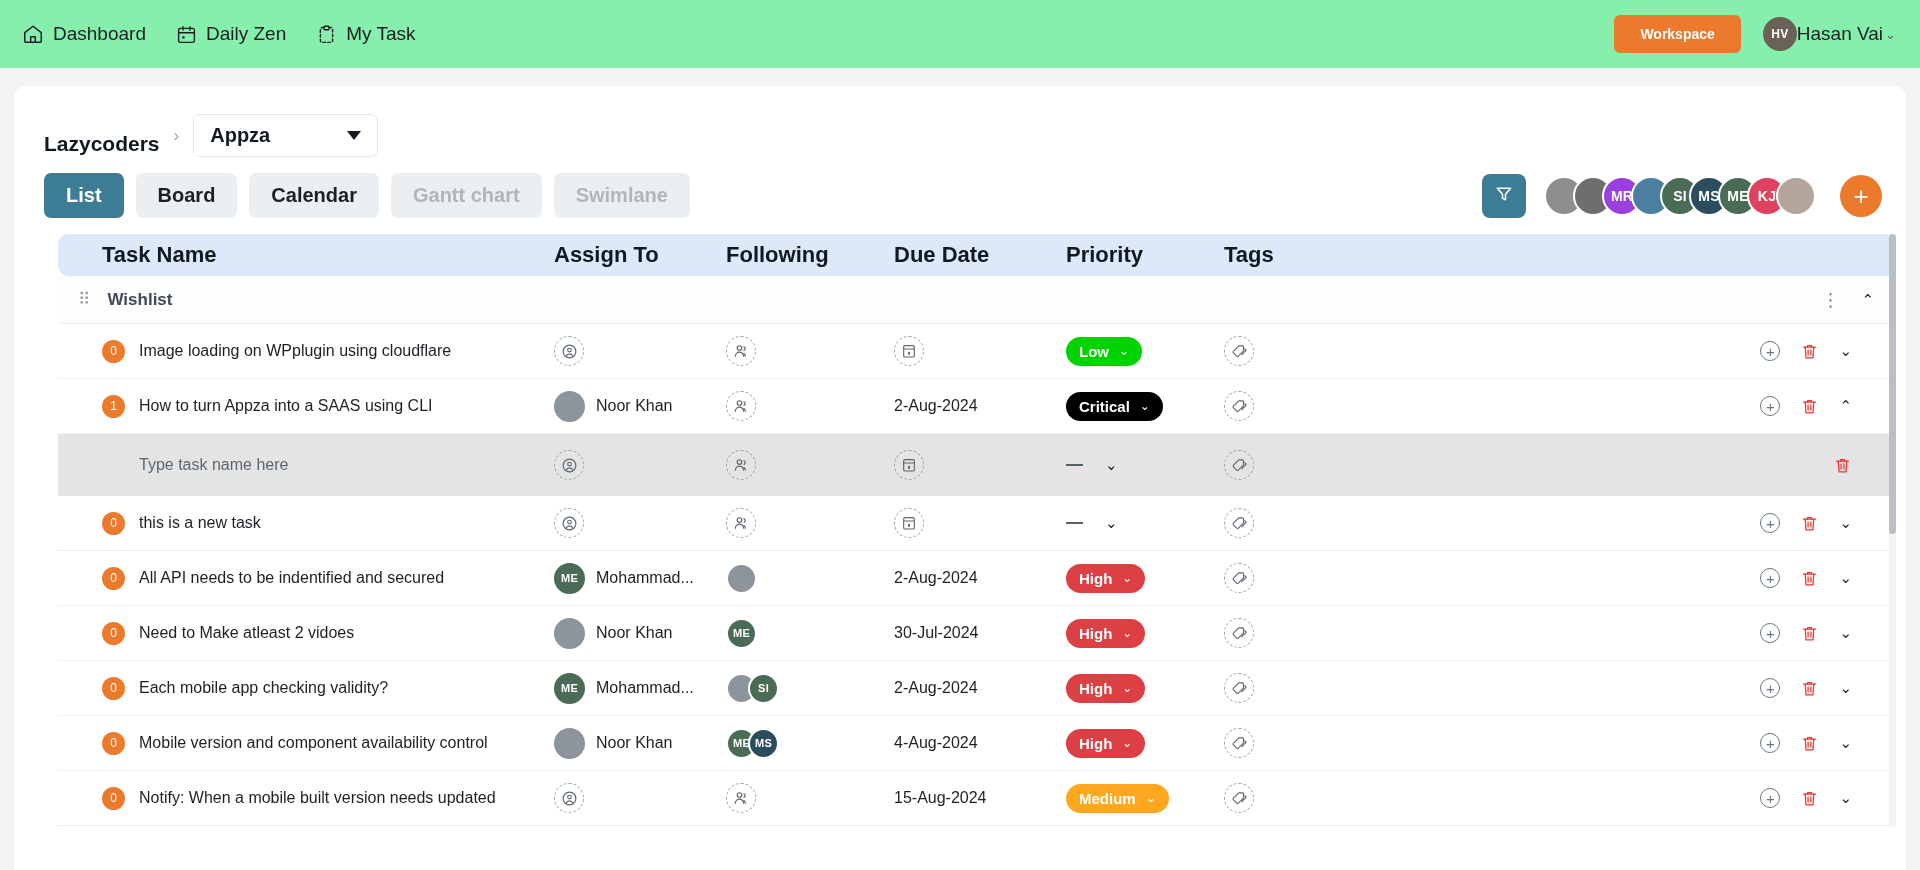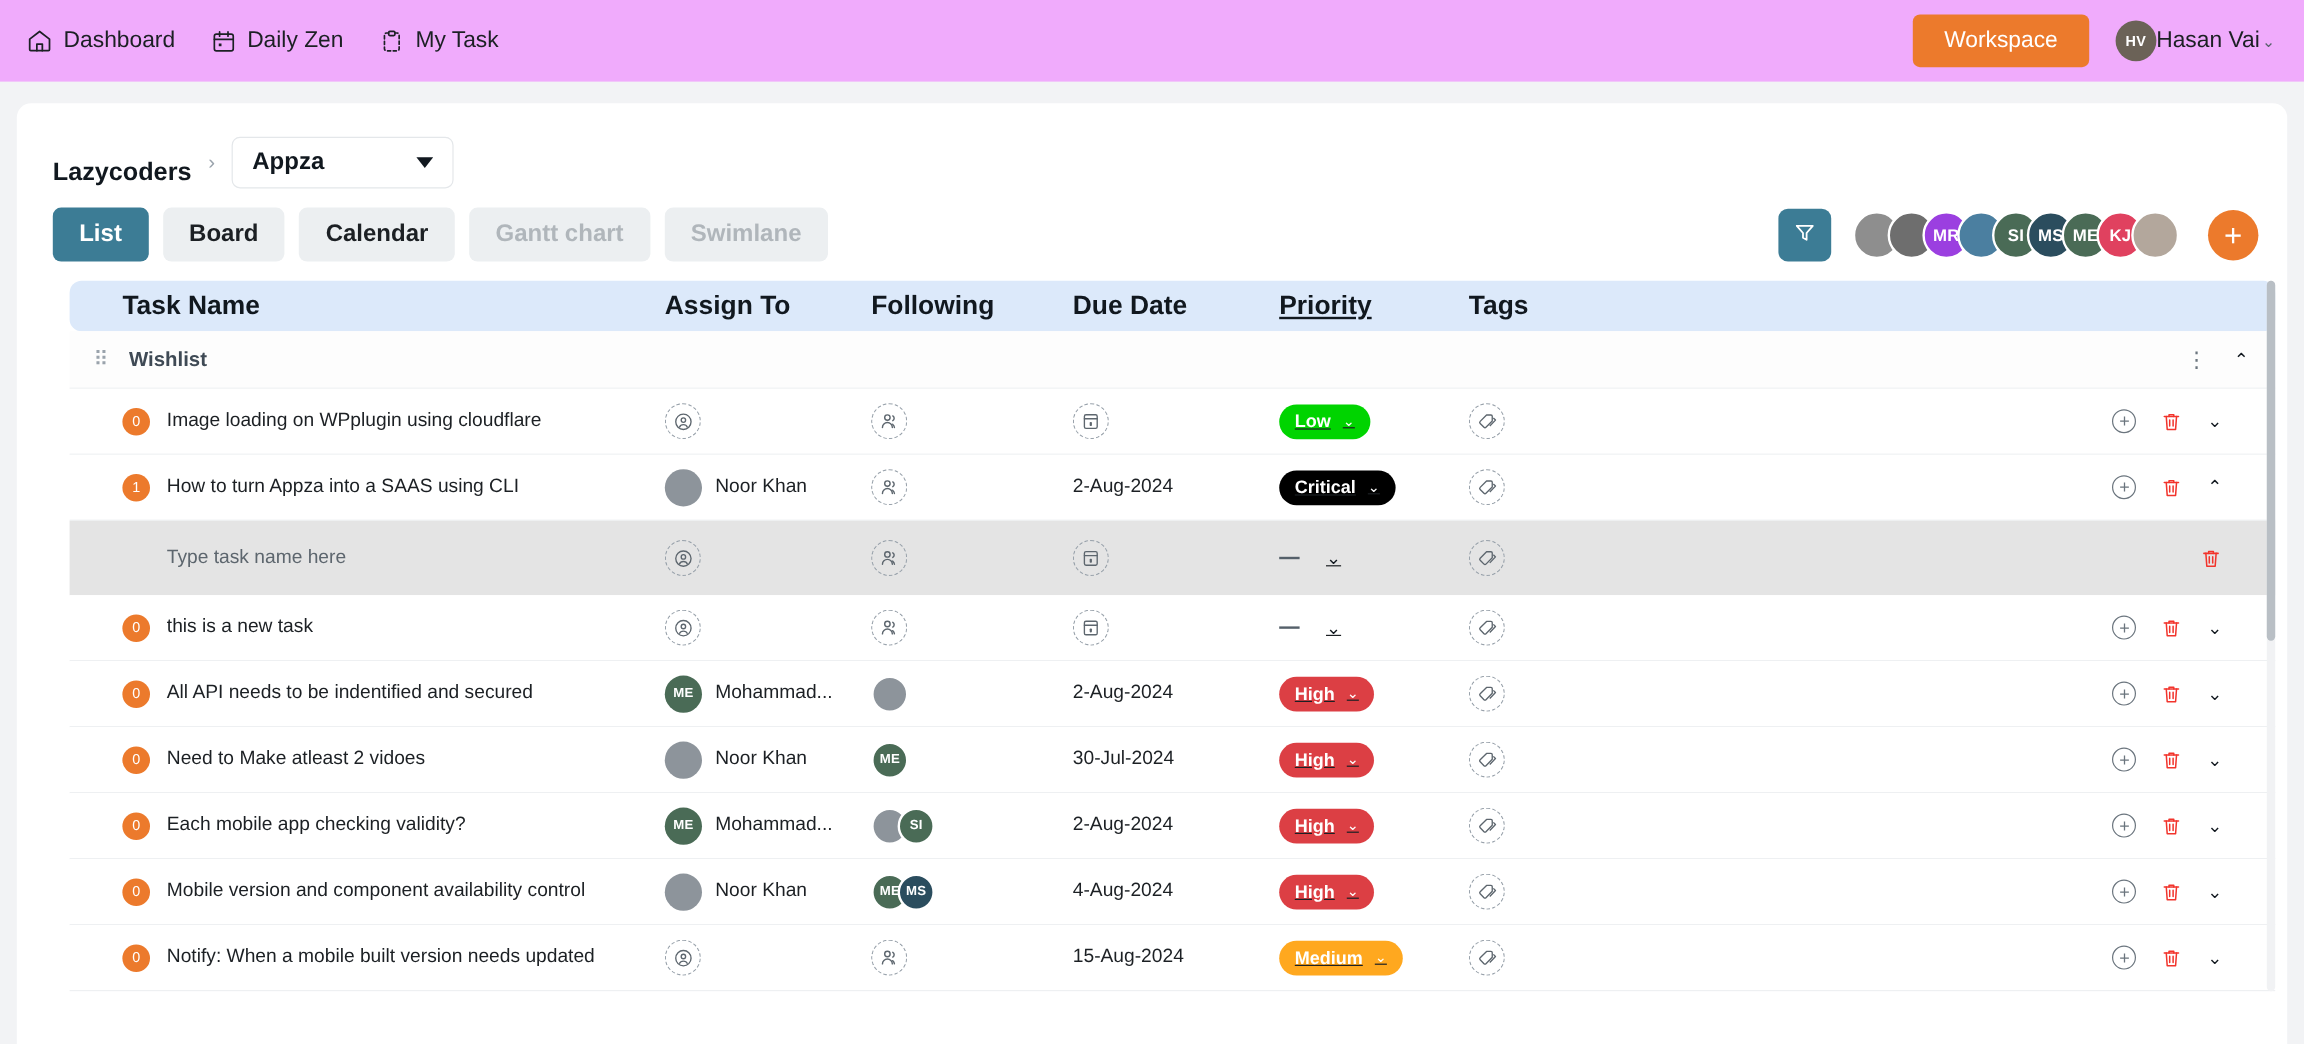--- a/index.html
+++ b/index.html
@@ -6,36 +6,36 @@
   html, body {
     width: 1920px; height: 870px;
     background: #f2f3f5;
     font-family: "Liberation Sans", sans-serif;
     overflow: hidden;
     color: #1c2024;
   }
 
   
   .topbar {
-    height: 68px; background: #f0abfc;
+    height: 68px; background: #86efac;
     display: flex; align-items: center;
     padding: 0 24px 0 20px;
     position: relative; z-index: 5;
   }
   .nav-links { display: flex; align-items: center; gap: 26px; }
   .nav-link {
     display: flex; align-items: center; gap: 9px;
     font-size: 19px; color: #1c2024; cursor: pointer;
     padding: 4px 2px;
   }
   .nav-link svg { display: block; }
   .topbar-right { margin-left: auto; display: flex; align-items: center; gap: 22px; }
   .workspace-btn {
     background: #ec7a2c; color: #fff; border: none;
-    font-size: 19px; font-weight: normal;
+    font-size: 14px; font-weight: bold;
     padding: 11px 26px; border-radius: 6px; cursor: pointer;
     font-family: "Liberation Sans", sans-serif;
     text-align: center;
   }
   .user-chip { display: flex; align-items: center; gap: 0; cursor: pointer; }
   .user-name { font-size: 19px; color: #1c2024; }
   .user-caret { font-size: 13px; color: #55606a; margin-left: 2px;}
   .av {
     border-radius: 50%; overflow: hidden; flex: none;
     display: flex; align-items: center; justify-content: center;
@@ -100,21 +100,21 @@
   .table-wrap { margin: 16px 10px 0 44px; position: relative; }
   .thead {
     background: #dce9fa; border-radius: 10px;
     display: flex; align-items: center; height: 42px;
     padding-left: 44px; font-size: 22px; font-weight: bold; color: #11181f;
   }
   .col-task    { width: 452px; }
   .col-assign  { width: 172px; }
   .col-follow  { width: 168px; }
   .col-due     { width: 172px; }
-  .col-prio    { width: 158px; text-decoration: underline; }
+  .col-prio    { width: 158px; }
   .col-tags    { width: 180px; }
   .col-actions { flex: 1; }
 
   .group-row {
     display: flex; align-items: center; height: 48px;
     padding-left: 20px; border-bottom: 1px solid #eef0f2;
     background: #fdfdfd;
   }
   .grip { color: #9aa3ac; font-size: 17px; letter-spacing: 1px; line-height: 10px; cursor: grab; }
   .group-title { font-size: 17px; font-weight: bold; color: #3f4a55; margin-left: 16px; }

